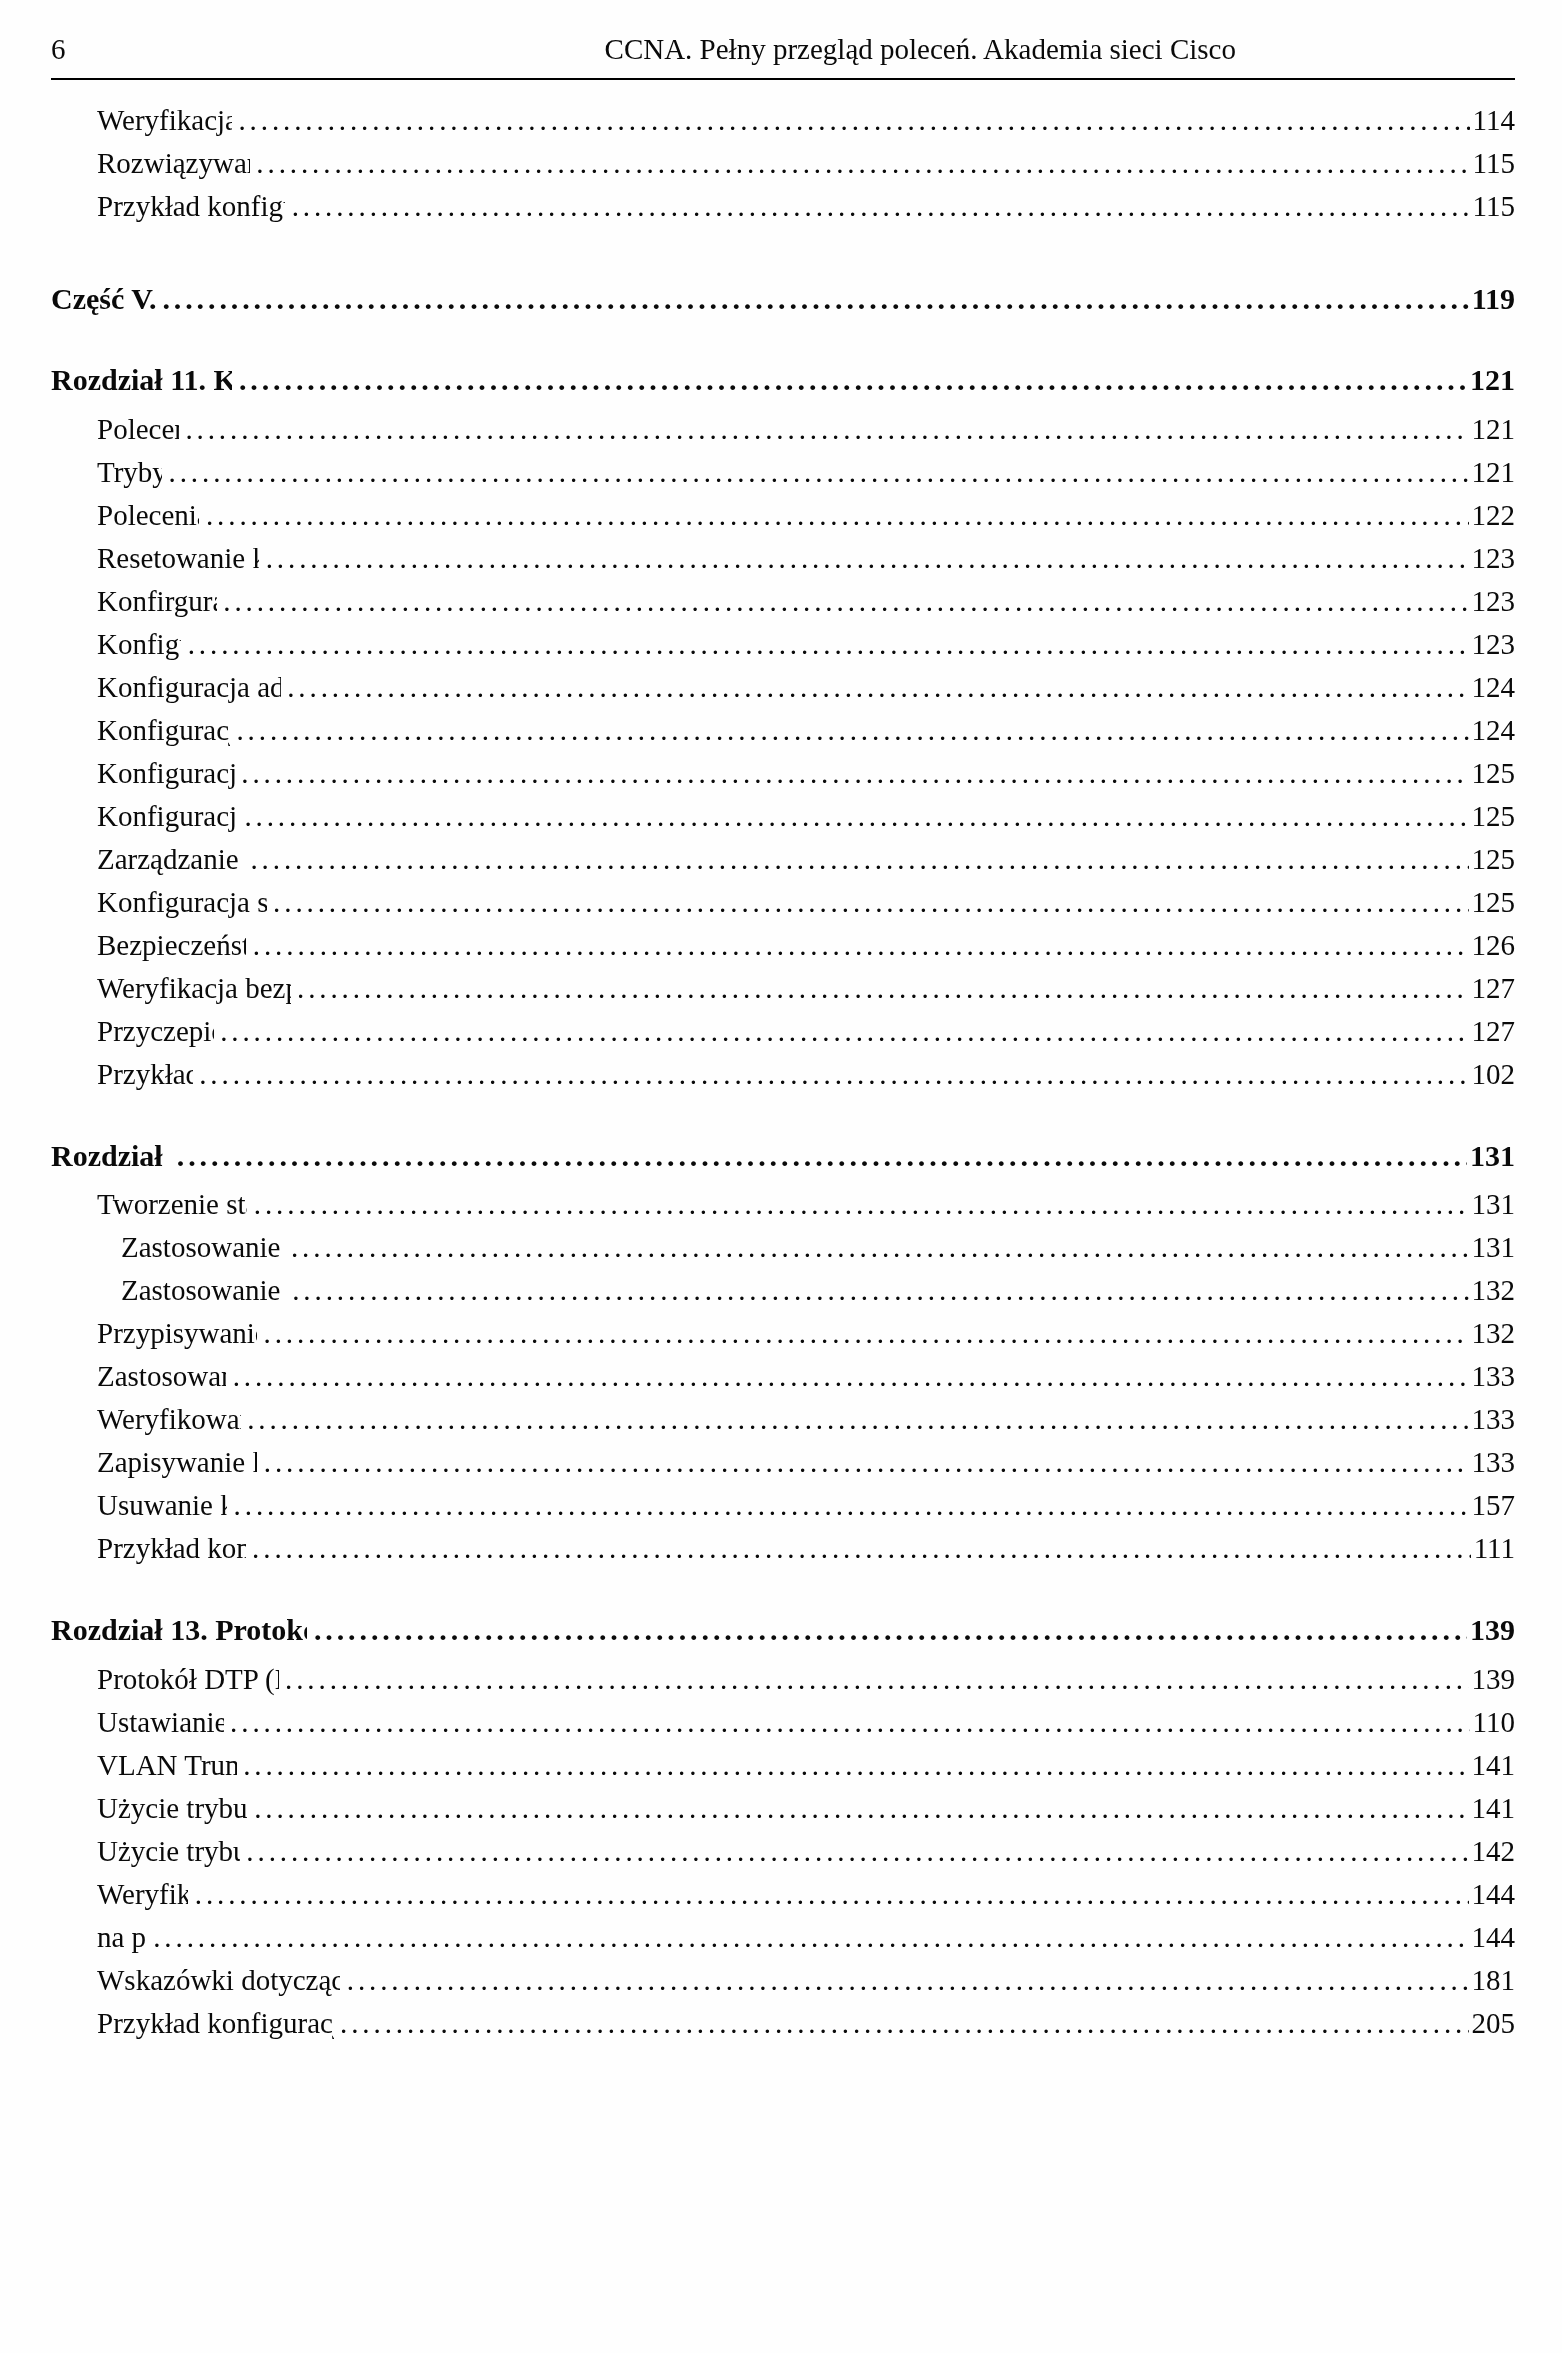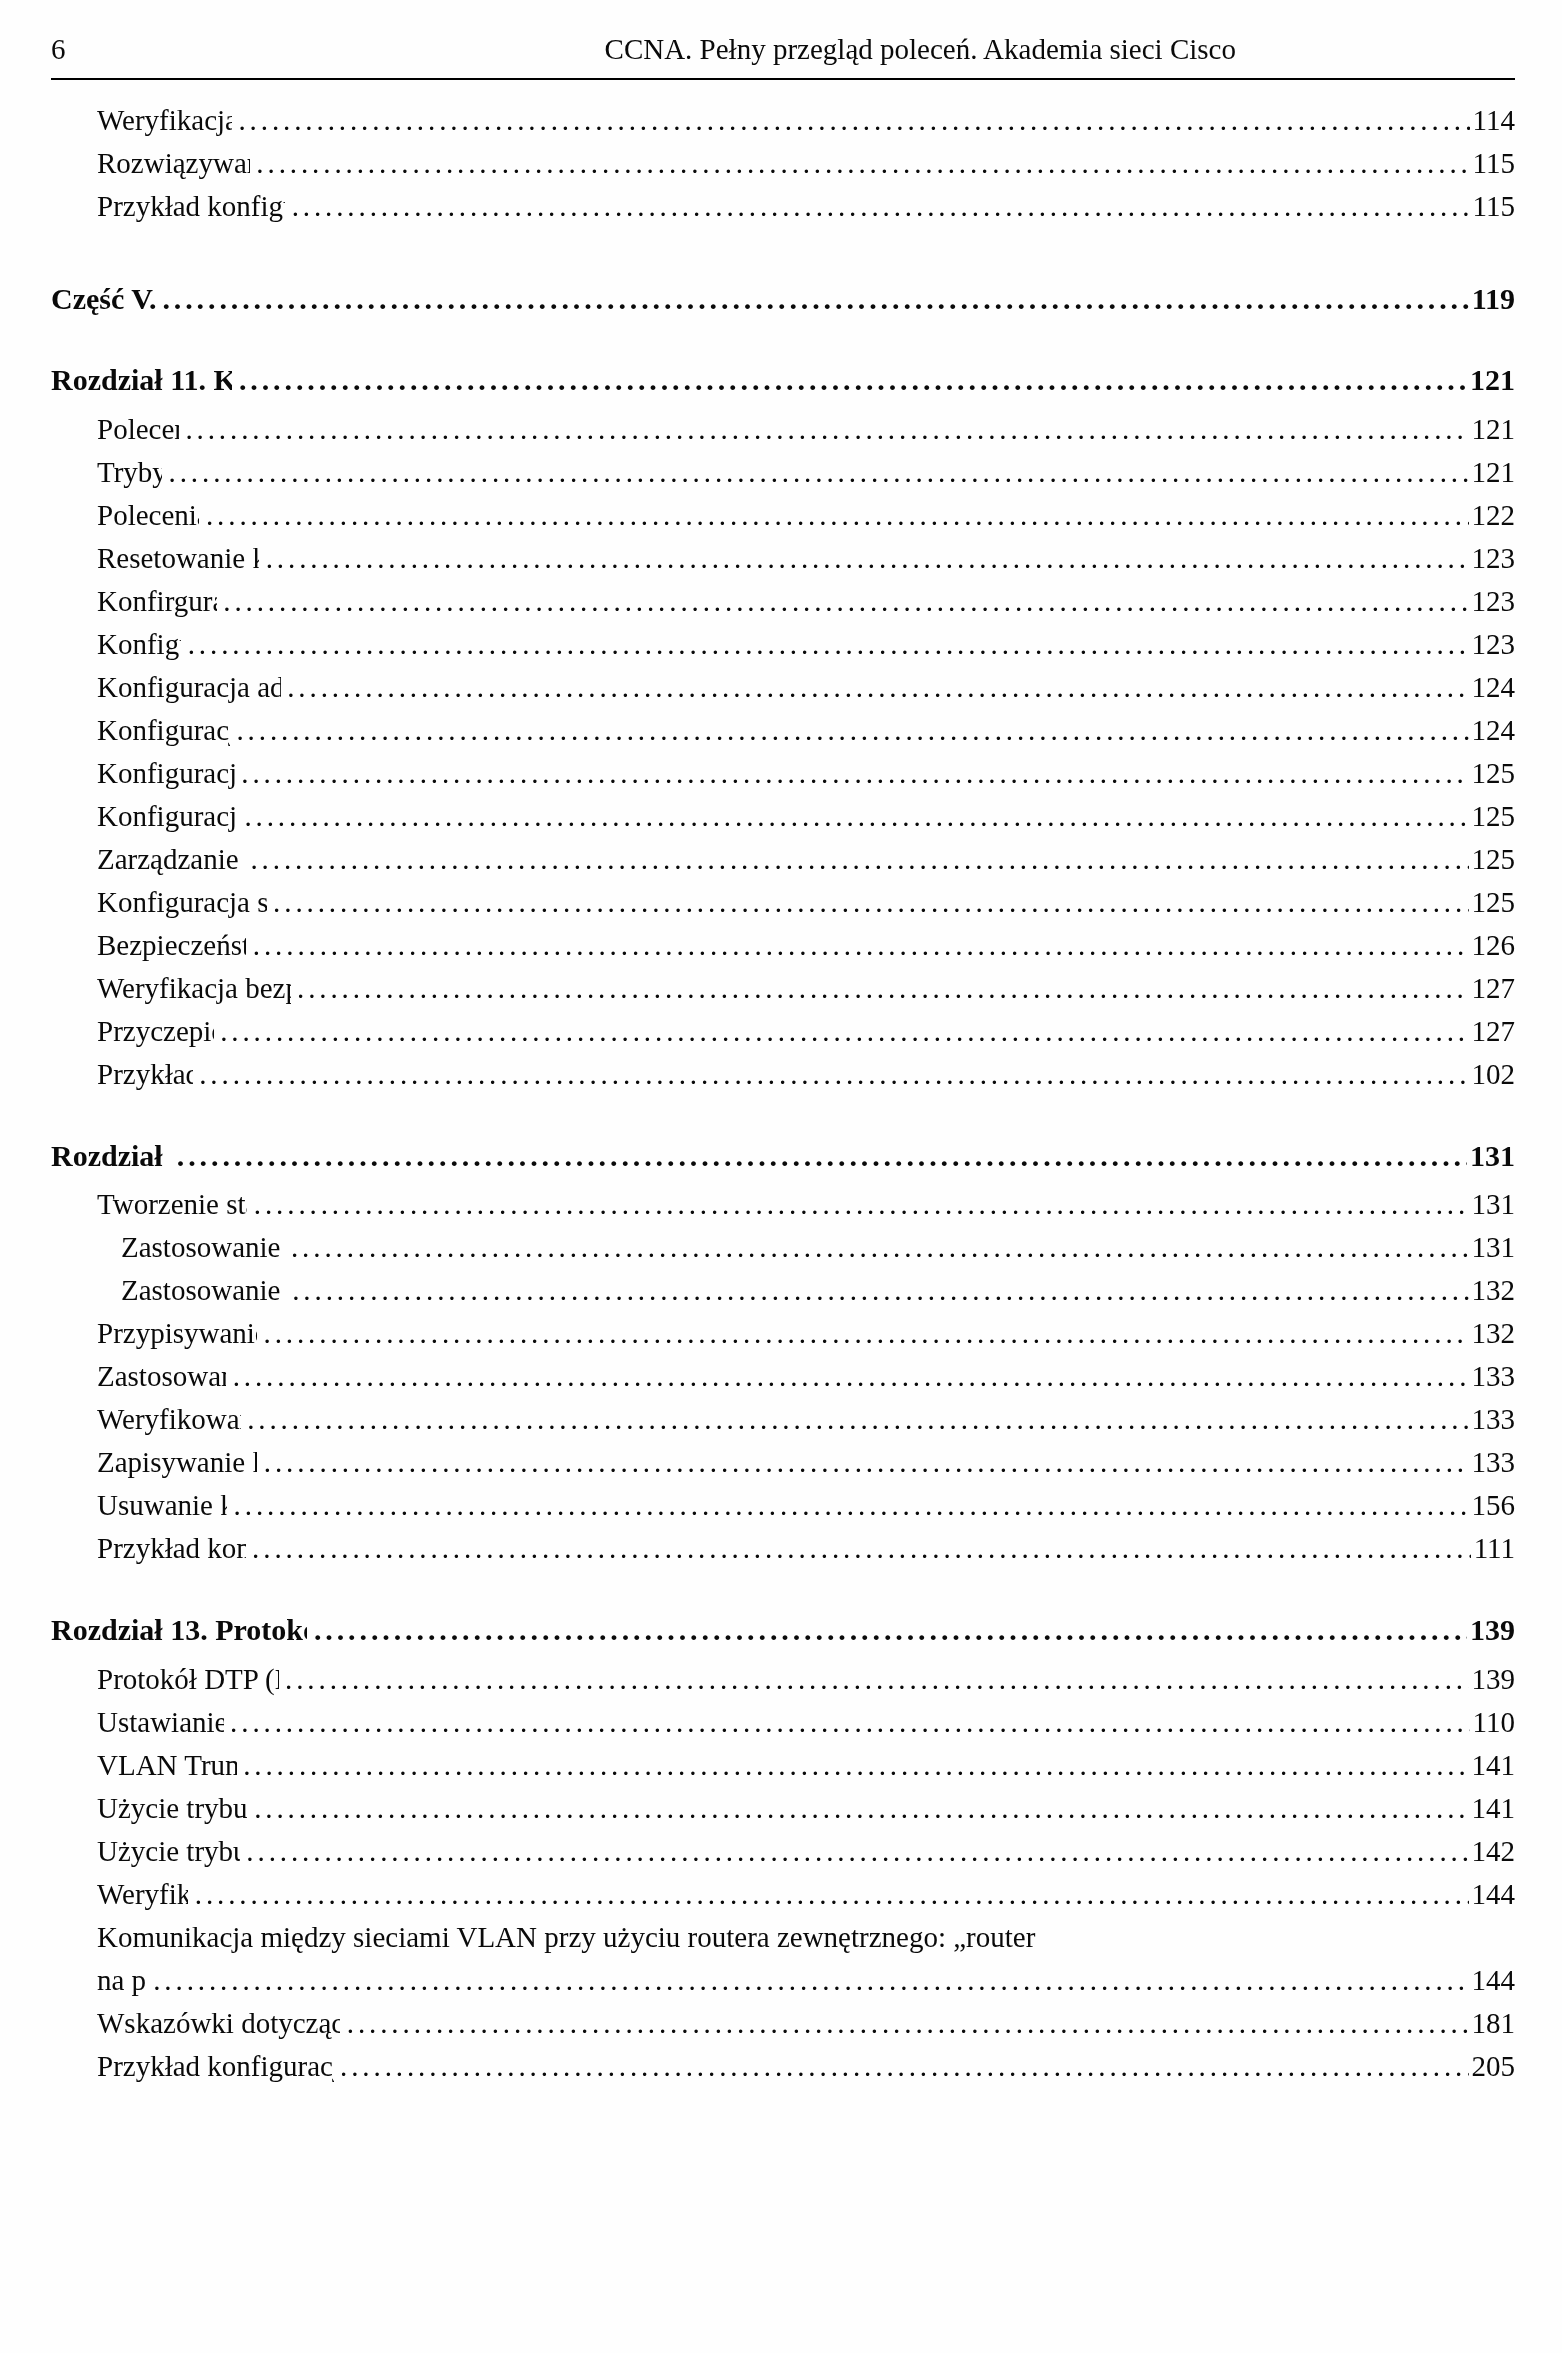--- a/index.html
+++ b/index.html
@@ -236,21 +236,21 @@
         <span class="pagenum">133</span>
       </div>
       <div class="row item">
         <span class="label">Zapisywanie konfiguracji sieci VLAN</span>
         <span class="leader">............................................................................................................................................................................................................................................................................................................</span>
         <span class="pagenum">133</span>
       </div>
       <div class="row item">
         <span class="label">Usuwanie konfiguracji VLAN</span>
         <span class="leader">............................................................................................................................................................................................................................................................................................................</span>
-        <span class="pagenum">156</span>
+        <span class="pagenum">157</span>
       </div>
       <div class="row item">
         <span class="label">Przykład konfiguracji: sieci VLAN</span>
         <span class="leader">............................................................................................................................................................................................................................................................................................................</span>
         <span class="pagenum">111</span>
       </div>
       <div class="row chapter">
         <span class="label">Rozdział 13. Protokół VTP i routing między sieciami VLAN</span>
         <span class="leader">............................................................................................................................................................................................................................................................................................................</span>
         <span class="pagenum">139</span>
@@ -278,23 +278,20 @@
       <div class="row item">
         <span class="label">Użycie trybu bazy danych VLAN</span>
         <span class="leader">............................................................................................................................................................................................................................................................................................................</span>
         <span class="pagenum">142</span>
       </div>
       <div class="row item">
         <span class="label">Weryfikowanie VTP</span>
         <span class="leader">............................................................................................................................................................................................................................................................................................................</span>
         <span class="pagenum">144</span>
       </div>
-      <div class="row item nopage">
-        <span class="label">Komunikacja między sieciami VLAN przy użyciu routera zewnętrznego: „router</span>
-      </div>
       <div class="row item">
         <span class="label">na patyku”</span>
         <span class="leader">............................................................................................................................................................................................................................................................................................................</span>
         <span class="pagenum">144</span>
       </div>
       <div class="row item">
         <span class="label">Wskazówki dotyczące komunikacji pomiędzy sieciami VLAN</span>
         <span class="leader">............................................................................................................................................................................................................................................................................................................</span>
         <span class="pagenum">181</span>
       </div>

